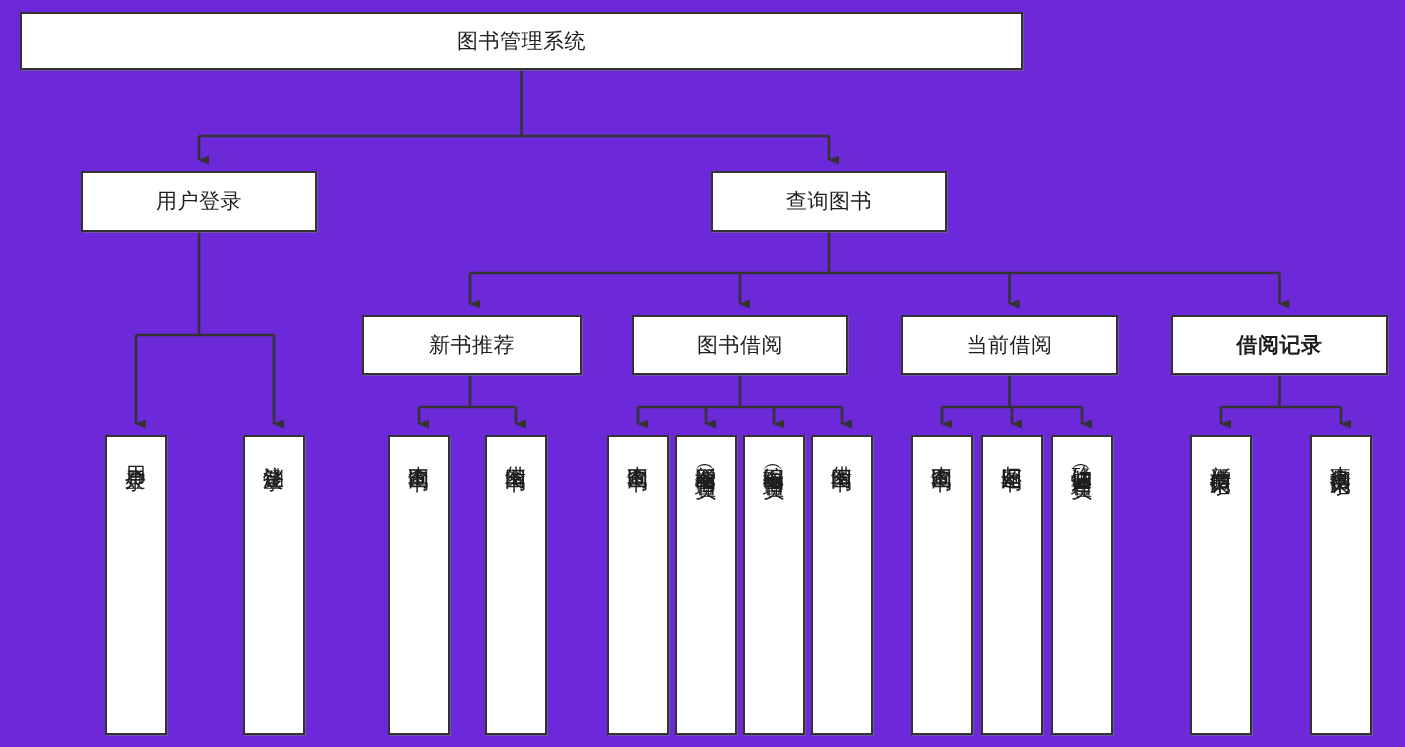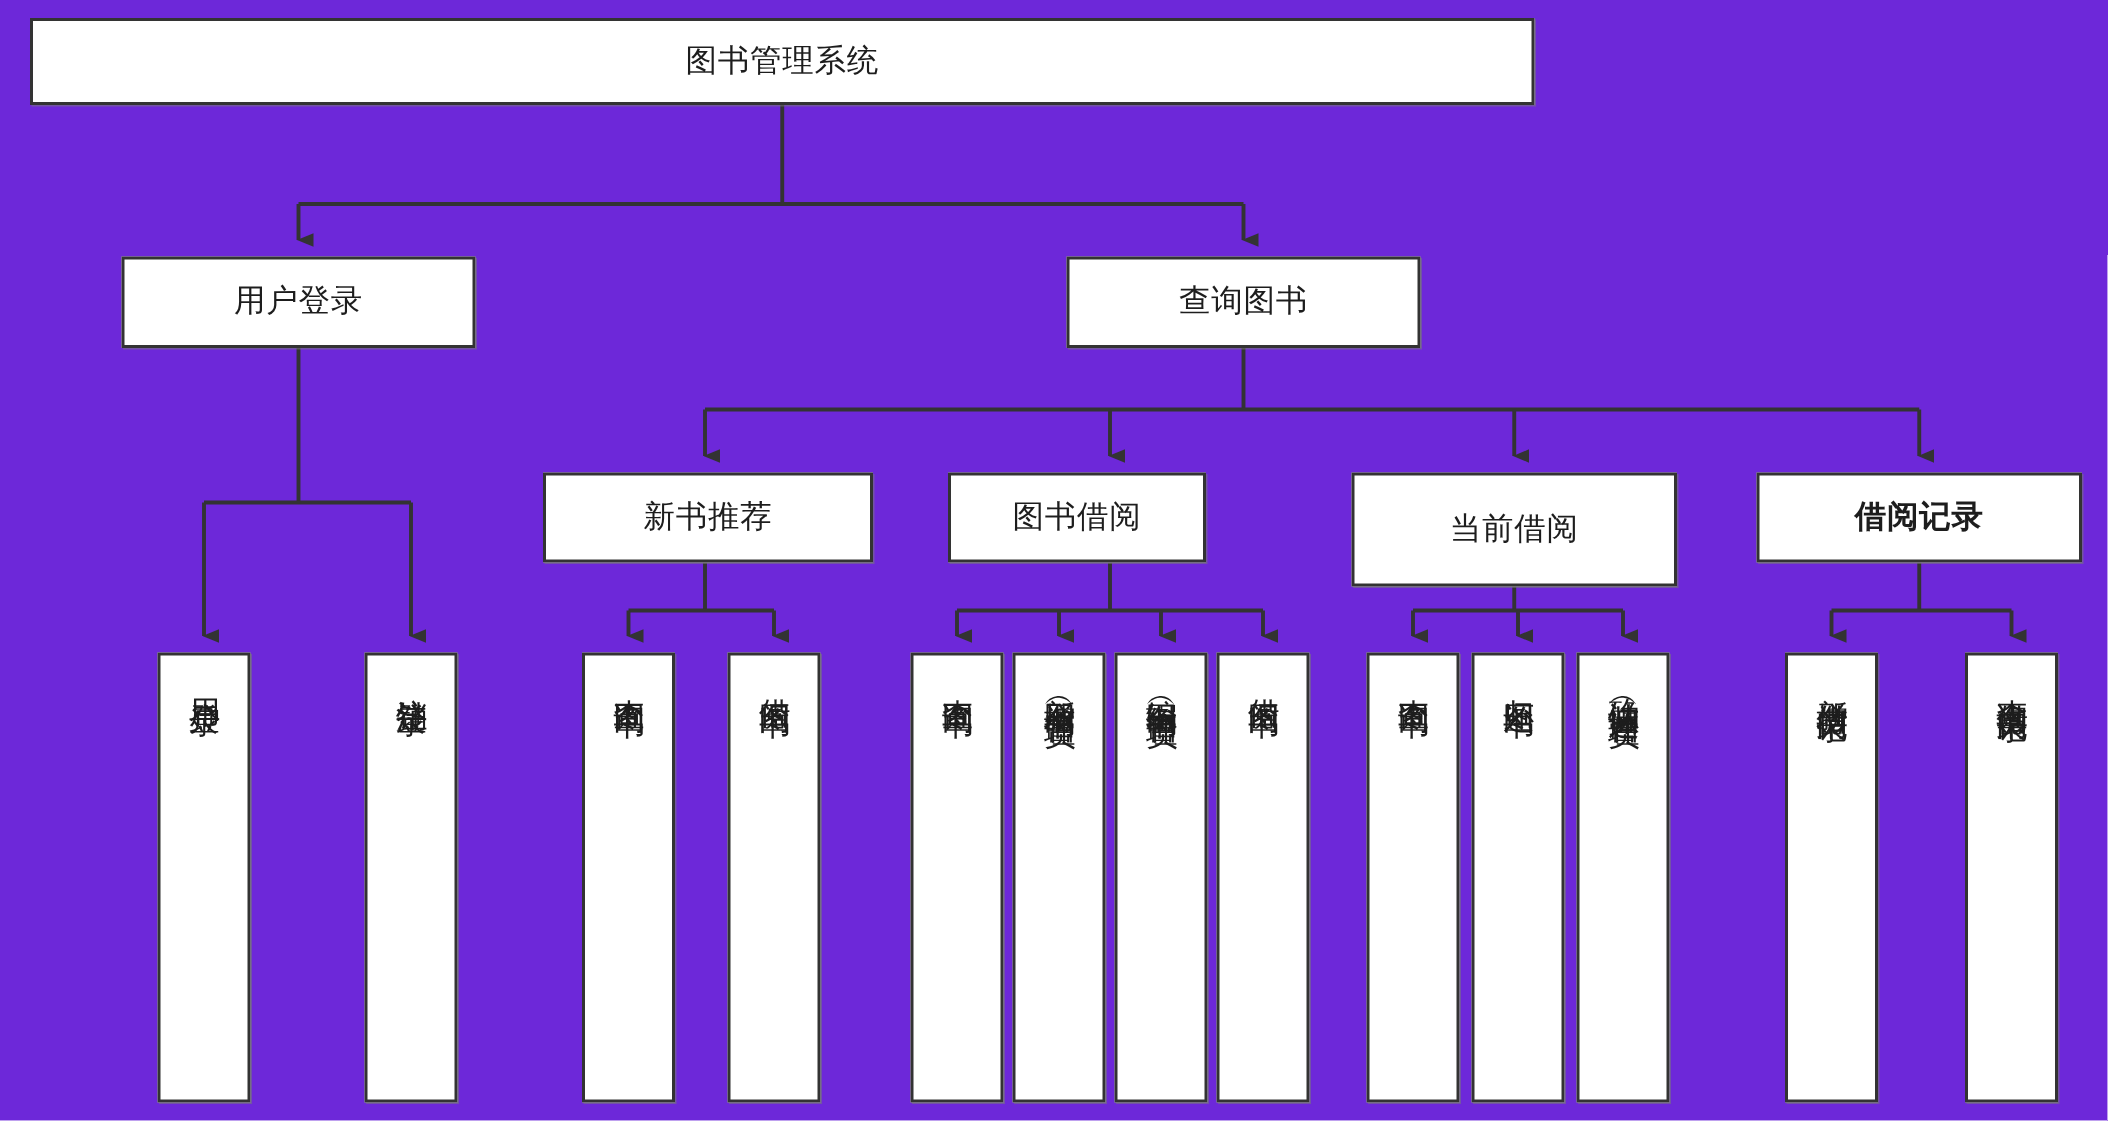--- a/index.html
+++ b/index.html
@@ -117,24 +117,24 @@
       </div>
       <div class="node-box" style="left: 81px; top: 171px; width: 236px; height: 61px; border-color: rgb(51, 51, 51); background: rgb(255, 255, 255);">
         <span class="node-label" style="color: rgb(29, 29, 29);">用户登录</span>
       </div>
       <div class="node-box" style="left: 711px; top: 171px; width: 236px; height: 61px; border-color: rgb(51, 51, 51); background: rgb(255, 255, 255);">
         <span class="node-label" style="color: rgb(29, 29, 29);">查询图书</span>
       </div>
       <div class="node-box" style="left: 362px; top: 315px; width: 220px; height: 60px; border-color: rgb(51, 51, 51); background: rgb(255, 255, 255);">
         <span class="node-label" style="color: rgb(29, 29, 29);">新书推荐</span>
       </div>
-      <div class="node-box" style="left: 632px; top: 315px; width: 172px; height: 60px; border-color: rgb(51, 51, 51); background: rgb(255, 255, 255);">
+      <div class="node-box" style="left: 632px; top: 315px; width: 216px; height: 60px; border-color: rgb(51, 51, 51); background: rgb(255, 255, 255);">
         <span class="node-label" style="color: rgb(29, 29, 29);">图书借阅</span>
       </div>
-      <div class="node-box" style="left: 901px; top: 315px; width: 217px; height: 76px; border-color: rgb(51, 51, 51); background: rgb(255, 255, 255);">
+      <div class="node-box" style="left: 901px; top: 315px; width: 217px; height: 60px; border-color: rgb(51, 51, 51); background: rgb(255, 255, 255);">
         <span class="node-label" style="color: rgb(29, 29, 29);">当前借阅</span>
       </div>
       <div class="node-box" style="left: 1171px; top: 315px; width: 217px; height: 60px; border-color: rgb(51, 51, 51); background: rgb(255, 255, 255); font-weight: bold;">
         <span class="node-label" style="color: rgb(29, 29, 29);">借阅记录</span>
       </div>
       <div class="node-box vertical" style="left: 105px; top: 435px; width: 62px; height: 300px; border-color: rgb(51, 51, 51); background: rgb(255, 255, 255);">
         <span class="node-label" style="color: rgb(29, 29, 29);">用户登录</span>
       </div>
       <div class="node-box vertical" style="left: 243px; top: 435px; width: 62px; height: 300px; border-color: rgb(51, 51, 51); background: rgb(255, 255, 255);">
         <span class="node-label" style="color: rgb(29, 29, 29);">注销登录</span>

